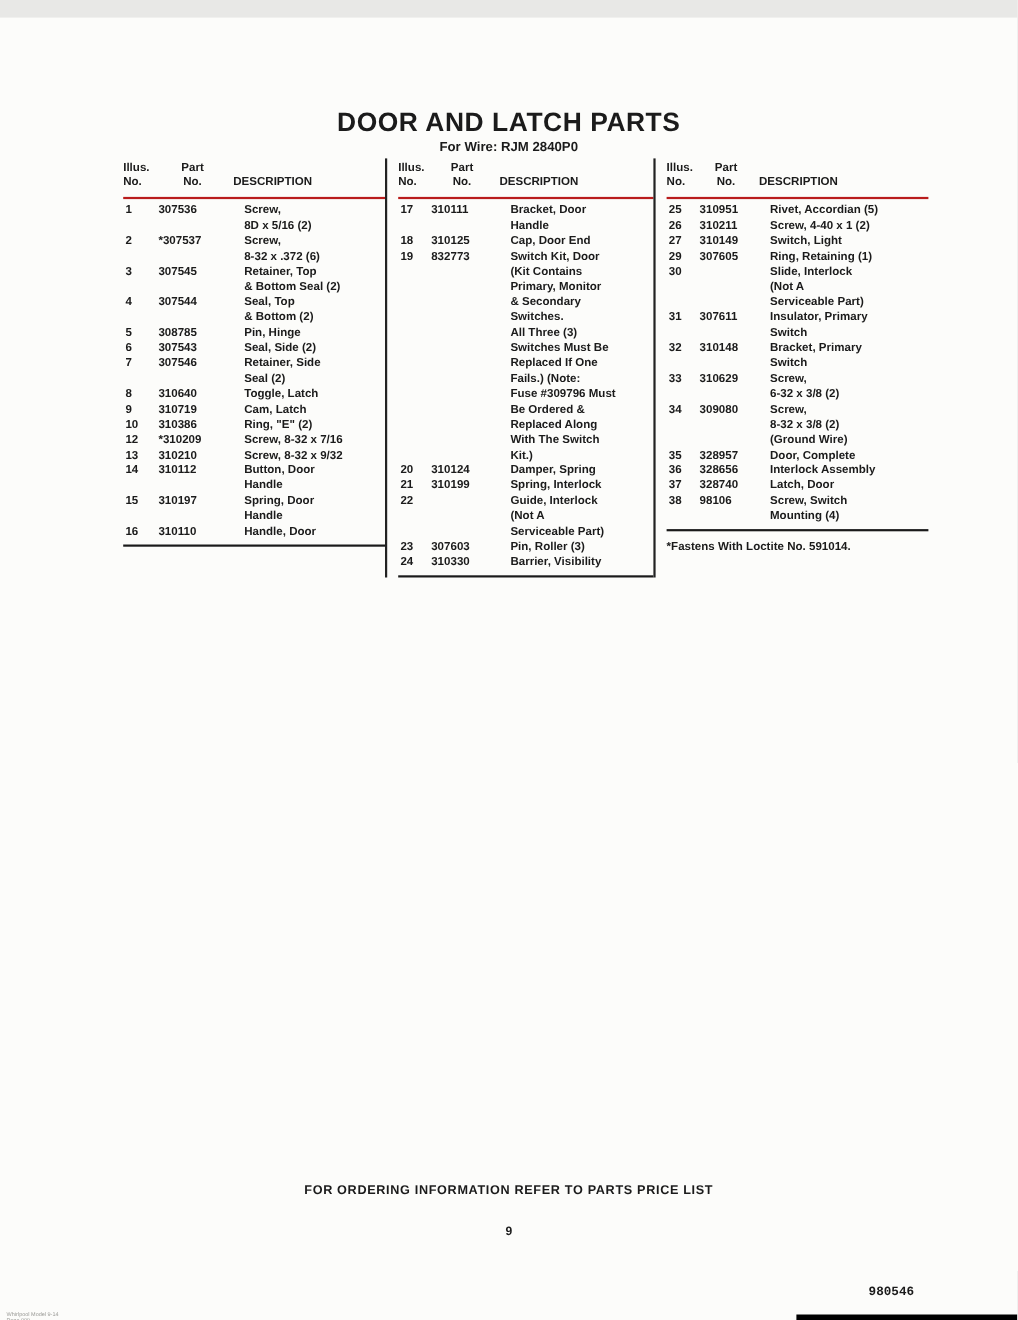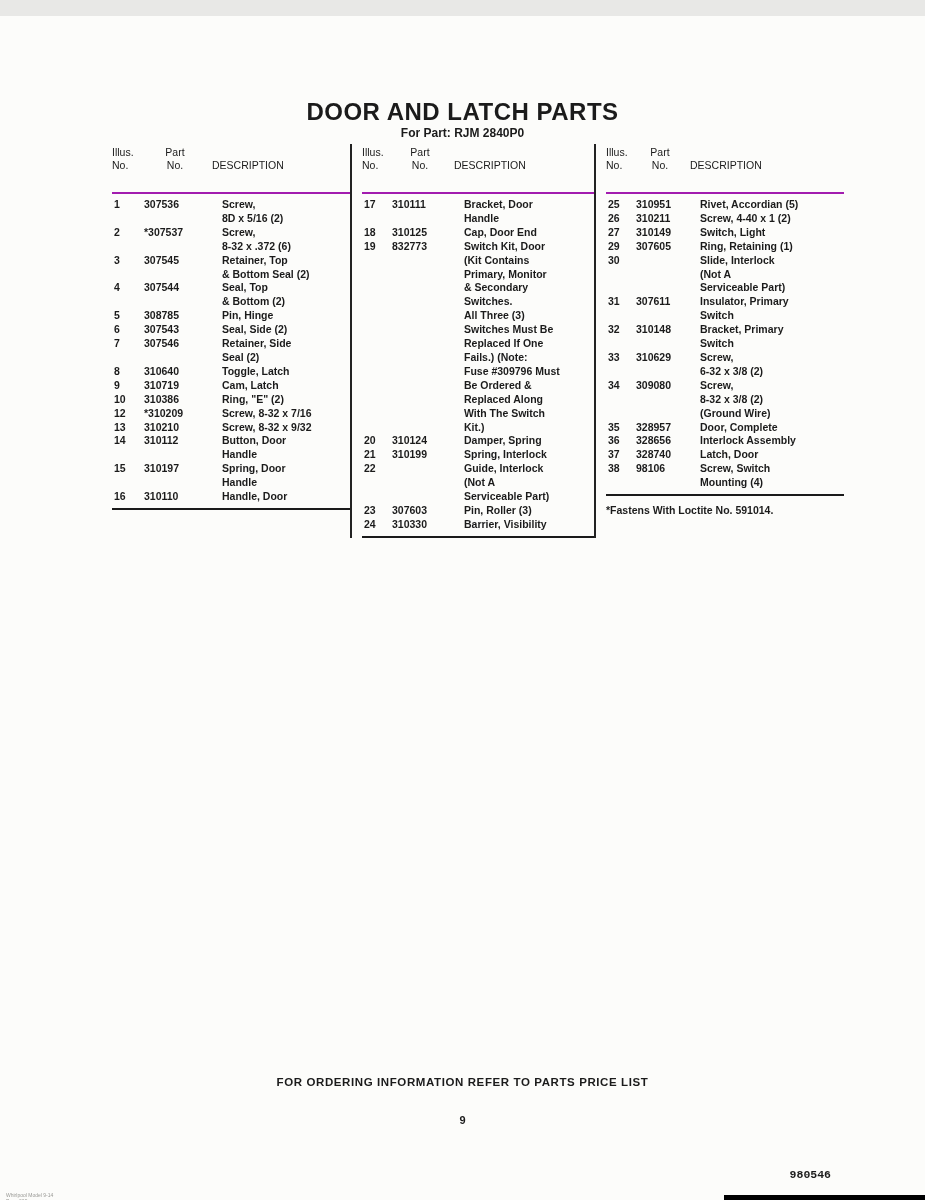--- a/index.html
+++ b/index.html
@@ -22,22 +22,22 @@
   }
   .col { box-sizing:border-box; }
   .col1 { width:238px; }
   .col2 { width:244px; border-left:2px solid #222; padding-left:10px; }
   .col3 { width:250px; border-left:2px solid #222; padding-left:10px; }
   .grid { display:grid; }
   .col1 .grid { grid-template-columns:32px 62px 1fr; }
   .col2 .grid { grid-template-columns:30px 56px 1fr; }
   .col3 .grid { grid-template-columns:30px 48px 1fr; }
   .thead {
-    font-weight:normal; font-size:10.5px; line-height:13px;
-    border-bottom:2px solid #a21caf; padding-bottom:20px; margin-bottom:4px; padding-top:2px;
+    font-weight:bold; font-size:10.5px; line-height:13px;
+    border-bottom:2px solid #b91c1c; padding-bottom:7px; margin-bottom:4px; padding-top:2px;
   }
   .hleft { text-align:center; }
   .hdesc { padding-left:6px; }
   .tbody { border-bottom:2px solid #1a1a1a; padding-bottom:4px; }
   .row { font-size:10.5px; line-height:13.9px; font-weight:bold; }
   .c-no { padding-left:2px; }
   .c-part { }
   .c-desc { padding-left:16px; }
   .footnote { margin-top:8px; font-size:10.5px; font-weight:bold; }
   .footer-note {
@@ -64,21 +64,21 @@
     position:absolute; left:724px; top:1193px;
     font-size:4.5px; line-height:5px; color:#77736e; white-space:nowrap;
   }
 </style>
 </head>
 <body>
 
 <div class="page">
 
   <div class="doc-title">DOOR AND LATCH PARTS</div>
-  <div class="doc-subtitle">For Part: RJM 2840P0</div>
+  <div class="doc-subtitle">For Wire: RJM 2840P0</div>
 
   <div class="tables">
 
     <div class="col col1">
       <div class="thead">
         <div class="grid">
           <span>Illus.</span>
           <span class="hleft">Part</span>
           <span></span>
         </div>

